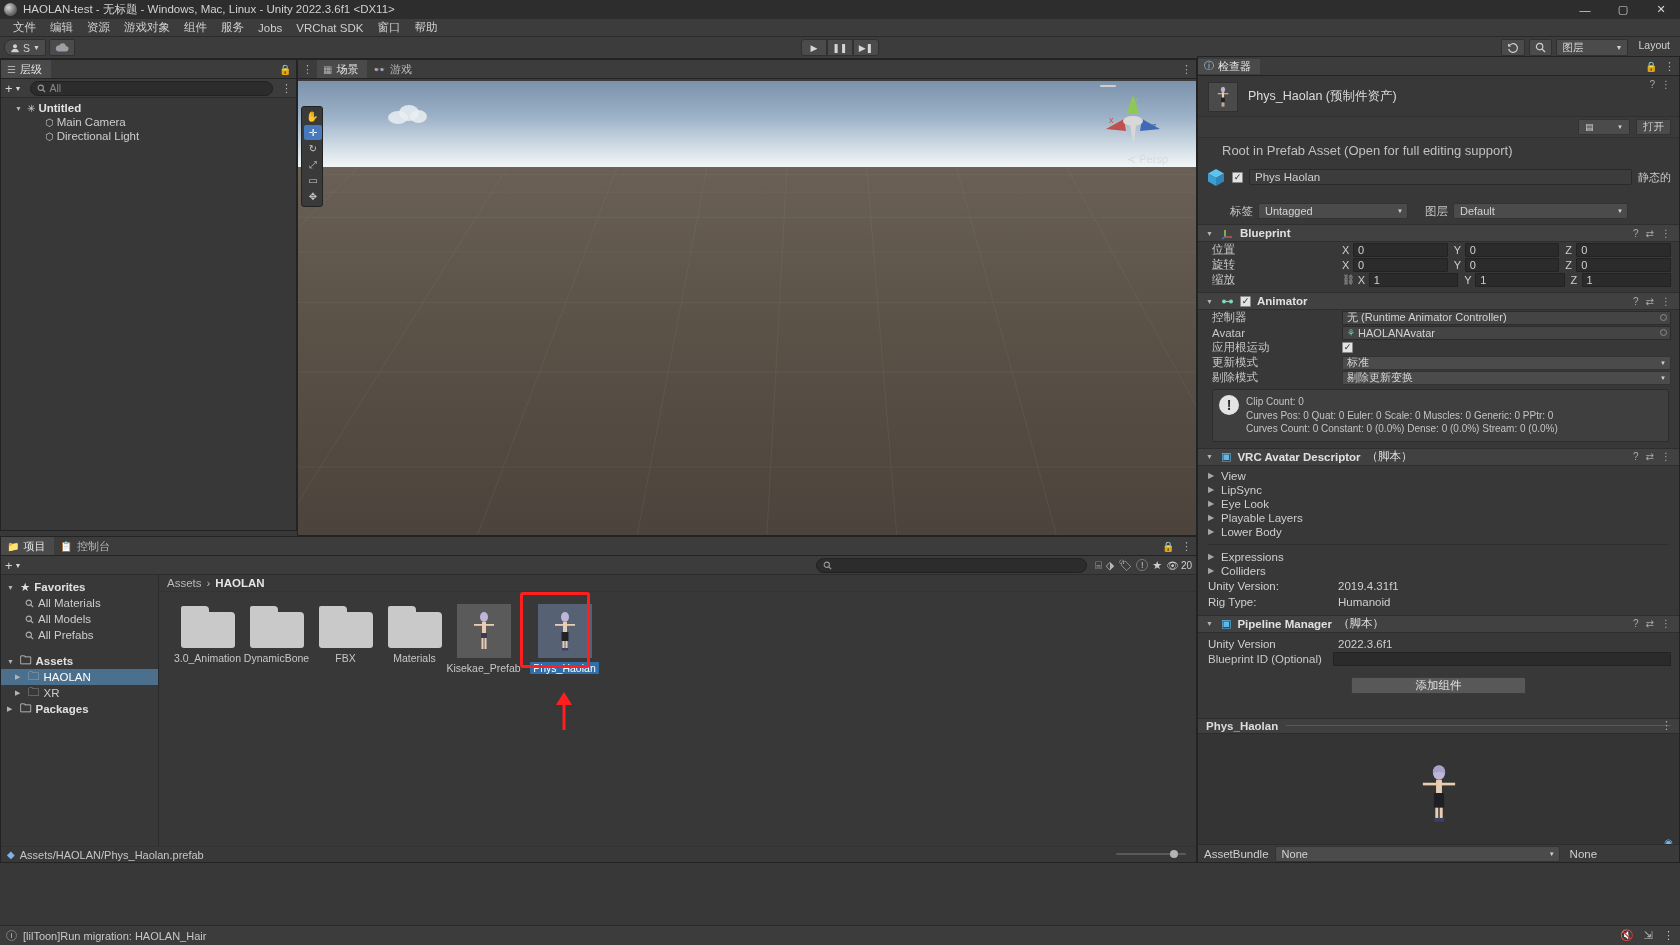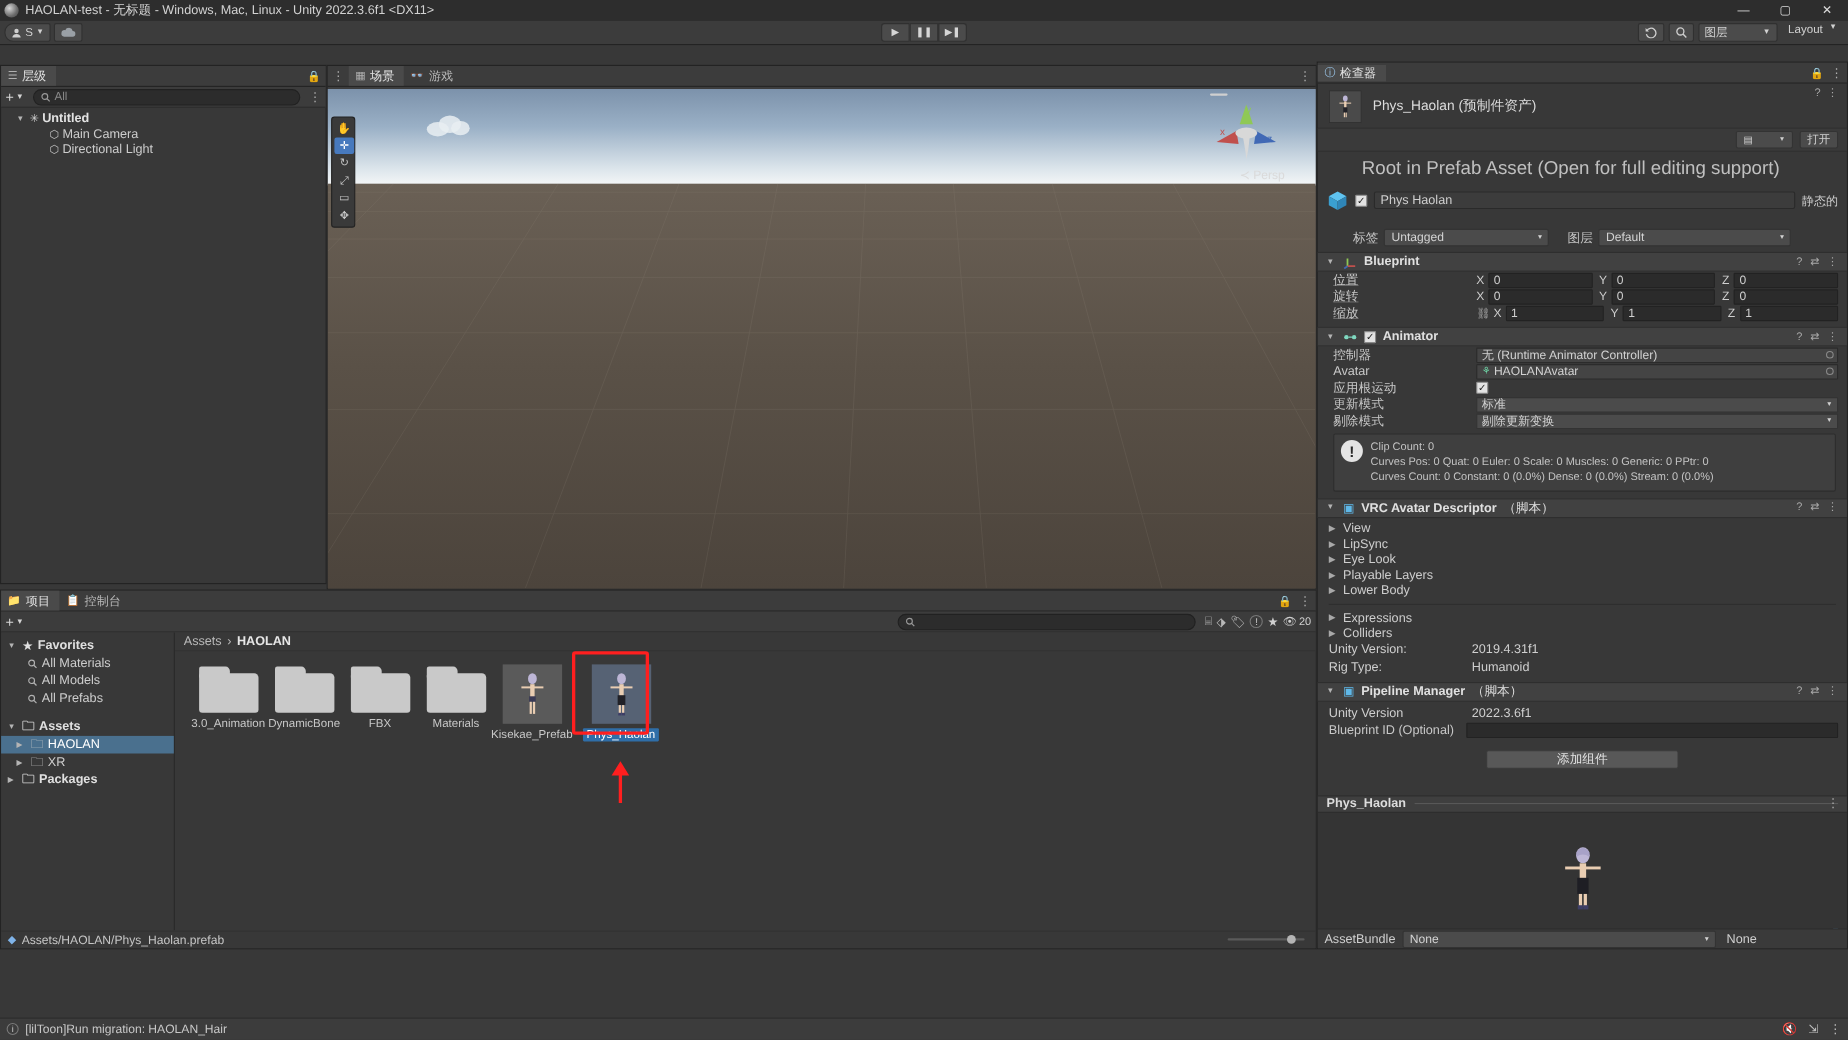--- a/index.html
+++ b/index.html
@@ -42,21 +42,21 @@
   .tb-center { position:absolute; left:50%; transform:translateX(-50%);
                display:flex; align-items:center; gap:0; }
   .pbtn { width:26px; height:17px; background:#4b4b4b; border:1px solid #303030;
           display:flex; align-items:center; justify-content:center; color:#d6d6d6; font-size:9px;}
   .pbtn:first-child{ border-radius:3px 0 0 3px;}
   .pbtn:last-child{ border-radius:0 3px 3px 0;}
   .tb-right { position:absolute; right:4px; display:flex; align-items:center; gap:4px; }
   .tr-btn { height:17px; min-width:20px; background:#4b4b4b; border:1px solid #303030; border-radius:2px;
             display:flex; align-items:center; justify-content:center; padding:0 5px;
             color:#d2d2d2; font-size:10.5px; gap:4px;}
-  .tr-flat { height:17px; display:flex; align-items:flex-start; padding:0 6px; color:#d0d0d0; font-size:10.5px; gap:6px;}
+  .tr-flat { height:17px; display:flex; align-items:center; padding:0 6px; color:#d0d0d0; font-size:10.5px; gap:6px;flex-direction:column;}
 
   
   .panel { position:absolute; background:#383838; border:1px solid #232323; }
   .panel-tabs { height:19px; background:#3c3c3c; display:flex; align-items:stretch;
                 border-bottom:1px solid #232323; position:relative;}
   .ptab { display:flex; align-items:center; gap:4px; padding:0 9px 0 6px; font-size:11px; color:#b8b8b8;}
   .ptab.active { background:#4a4a4a; color:#e2e2e2; }
   .ptab-ico { font-size:10px; color:#b0b0b0; }
   .tabs-right { position:absolute; right:4px; top:0; height:19px; display:flex; align-items:center; gap:6px;
                 color:#b0b0b0; font-size:11px;}
@@ -150,21 +150,21 @@
   .insp-head { display:flex; gap:10px; padding:6px 8px 4px 10px; align-items:flex-start;}
   .insp-thumb { width:30px; height:30px; background:#4a4a4a; border:1px solid #303030;
                 display:flex; align-items:center; justify-content:center; }
   .insp-title { font-size:12.5px; color:#dcdcdc; padding-top:6px;}
   .insp-help { position:absolute; right:8px; top:22px; color:#a8a8a8; font-size:10px; display:flex; gap:6px;}
   .openbar { height:22px; display:flex; align-items:center; justify-content:flex-end; gap:6px;
              padding:0 8px; border-top:1px solid #303030; border-bottom:1px solid #303030; background:#3a3a3a;}
   .sm-btn { height:16px; background:#4b4b4b; border:1px solid #333; border-radius:2px;
             display:flex; align-items:center; justify-content:center; gap:4px; padding:0 6px;
             color:#d0d0d0; font-size:10.5px;}
-  .prefab-note { padding:5px 24px; font-size:17px; color:#c0c0c0;margin-left:16px;}
+  .prefab-note { padding:5px 24px; font-size:13px; color:#c0c0c0;}
   .go-head { display:flex; align-items:center; gap:6px; padding:4px 8px 2px 8px;}
   .cube-big { width:20px; height:20px; position:relative;}
   .chk { width:11px; height:11px; background:#e3e3e3; border:1px solid #8a8a8a; border-radius:1px;
          display:flex; align-items:center; justify-content:center; color:#1e1e1e; font-size:9px; line-height:1;}
   .name-field { flex:1; height:16px; background:#3c3c3c; border:1px solid #2a2a2a; border-radius:2px;
                 display:flex; align-items:center; padding:0 5px; color:#cfcfcf; font-size:11.5px;}
   .static-lbl { font-size:11px; color:#cdcdcd; display:flex; align-items:center; gap:3px;}
   .tag-row { display:flex; align-items:center; gap:5px; padding:2px 8px 5px 32px; font-size:11.5px;margin-top:12px;}
   .dropdown { height:16px; background:#4b4b4b; border:1px solid #333; border-radius:2px;
               display:flex; align-items:center; justify-content:space-between; padding:0 4px 0 6px;
@@ -228,20 +228,32 @@
   <div class="titlebar">
     <div class="uicon"></div>
     <div class="ttl">HAOLAN-test - 无标题 - Windows, Mac, Linux - Unity 2022.3.6f1 &lt;DX11&gt;</div>
     <div class="wbtns">
       <div class="wbtn">—</div>
       <div class="wbtn">▢</div>
       <div class="wbtn close">✕</div>
     </div>
   </div>
 
+  <div class="menubar">
+    <div class="mi">文件</div>
+    <div class="mi">编辑</div>
+    <div class="mi">资源</div>
+    <div class="mi">游戏对象</div>
+    <div class="mi">组件</div>
+    <div class="mi">服务</div>
+    <div class="mi">Jobs</div>
+    <div class="mi">VRChat SDK</div>
+    <div class="mi">窗口</div>
+    <div class="mi">帮助</div>
+  </div>
 
   <div class="toolbar">
     <div class="tb-left">
       <div class="tb-btn round-l">
         <svg width="10" height="10" viewBox="0 0 10 10">
             <circle cx="5" cy="3.2" r="2" fill="#d0d0d0"></circle>
             <path d="M1.2 9.2c0-2.2 1.7-3.4 3.8-3.4s3.8 1.2 3.8 3.4z" fill="#d0d0d0"></path>
           </svg>
         <span>S</span>
         <span style="font-size:7px">▼</span>

